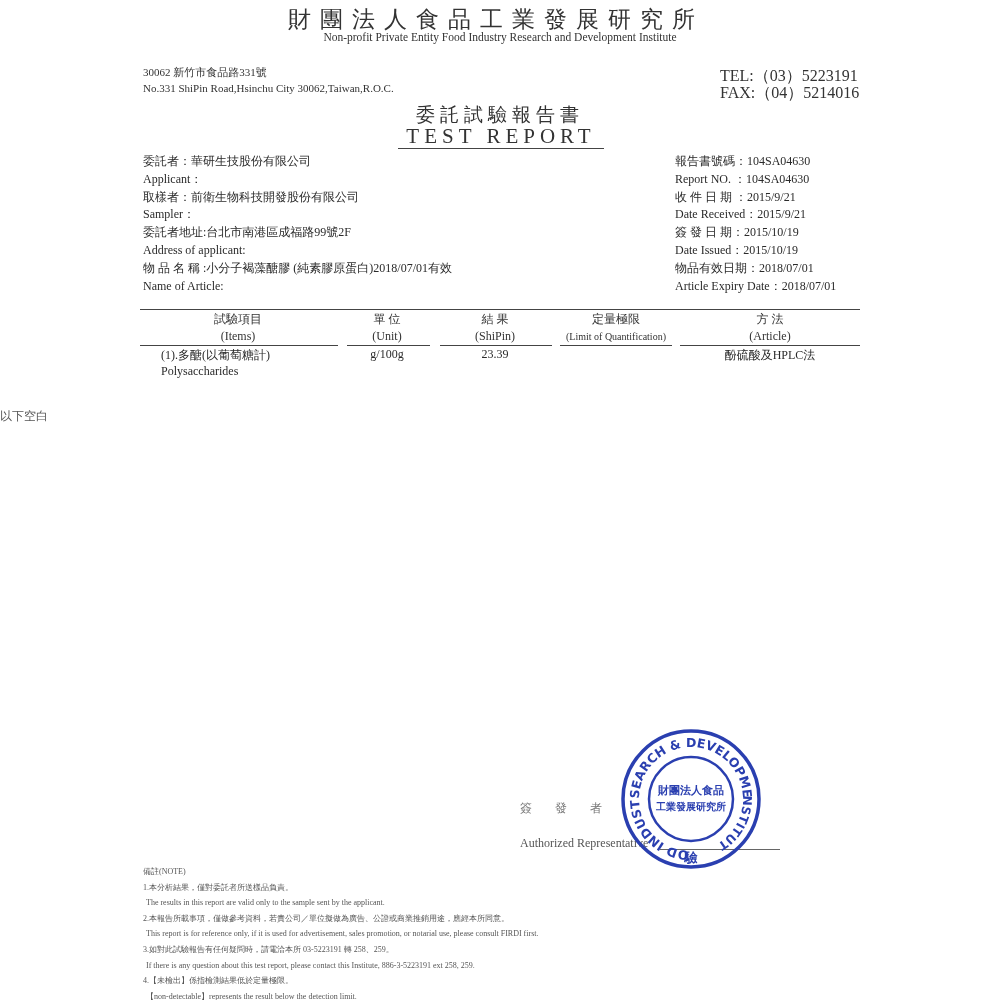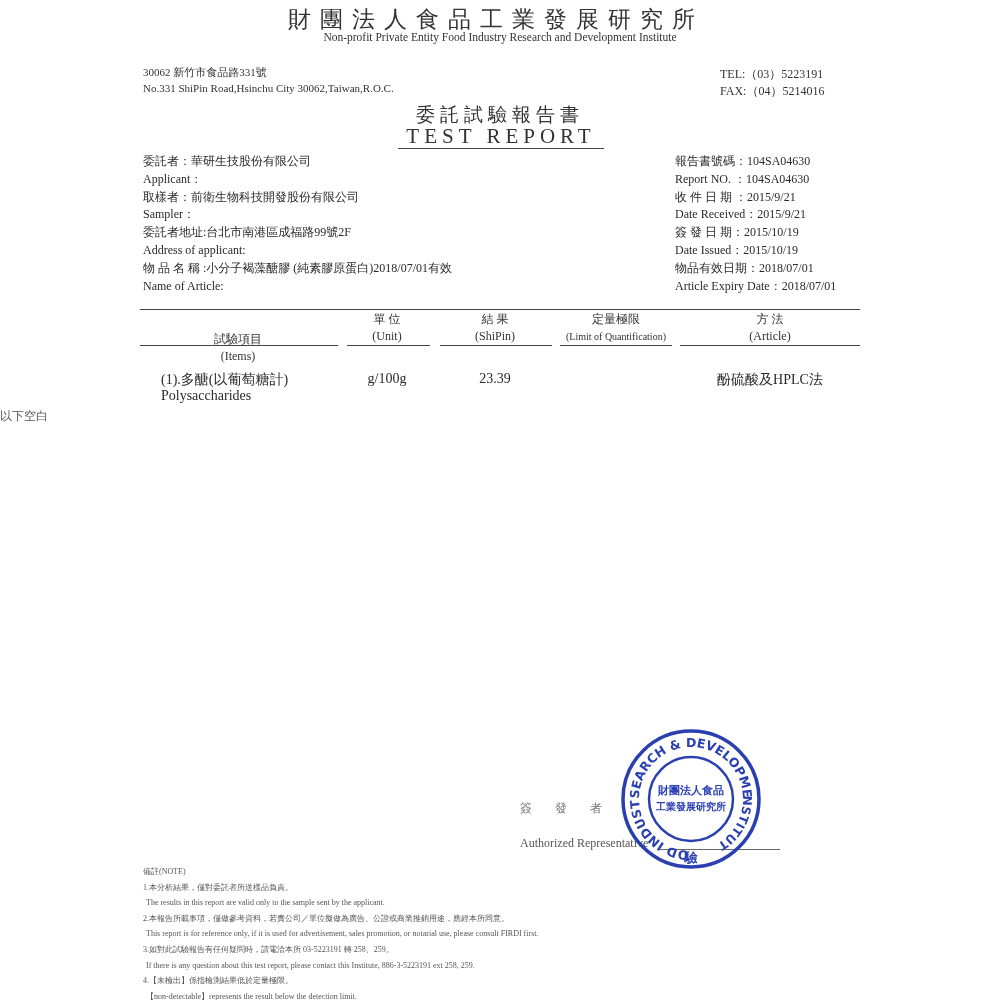--- a/index.html
+++ b/index.html
@@ -4,30 +4,30 @@
 <style>
   html, body { margin: 0; padding: 0; }
   body {
     width: 1000px; height: 1000px; background: #ffffff; position: relative; overflow: hidden;
     font-family: "Liberation Serif", "DejaVu Serif", serif; color: #2a2a2a;
   }
   .abs { position: absolute; white-space: nowrap; }
   .org-cn { top: 4px; left: 0; width: 992px; text-align: center; font-size: 23px; letter-spacing: 9px; color: #333; }
   .org-en { top: 31px; left: 0; width: 1000px; text-align: center; font-size: 11.5px; color: #333; }
   .addr { left: 143px; font-size: 11px; color: #333; }
-  .contact { left: 720px; font-size: 12px; color: #333; text-align: center; }
+  .contact { left: 720px; font-size: 16px; color: #333; text-align: center; }
   .title-cn { top: 102px; left: 0; width: 1000px; text-align: center; font-size: 19px; letter-spacing: 5px; color: #333; }
   .title-en { top: 124px; left: 398px; width: 206px; text-align: center; font-size: 21px; letter-spacing: 5px; color: #333; border-bottom: 1.5px solid #444; line-height: 24px; }
   .info { font-size: 12px; color: #2a2a2a; line-height: 17.8px; }
   .info div { white-space: nowrap; }
   .info-left { top: 153px; left: 143px; }
   .info-right { top: 153px; left: 675px; }
   .rule { position: absolute; height: 0; border-top: 1.5px solid #444; }
   .th { position: absolute; text-align: center; font-size: 12px; color: #333; line-height: 17px; }
-  .td { position: absolute; font-size: 14px; color: #2a2a2a; margin-top: 24px; }
+  .td { position: absolute; font-size: 12px; color: #2a2a2a; }
   .blank { top: 408px; left: 0; width: 1000px; font-size: 12px; color: #555; }
   .sign-cn { top: 800px; left: 520px; font-size: 12px; letter-spacing: 10px; color: #777; }
   .sign-en { top: 836px; left: 520px; font-size: 12px; color: #555; }
   .sign-line { position: absolute; top: 849px; left: 660px; width: 120px; border-top: 1px solid #666; }
   .notes { top: 864px; left: 143px; font-size: 8px; color: #555; line-height: 15.6px; }
   .notes div { white-space: nowrap; }
   .notes .en { padding-left: 3px; }
   .stamp { position: absolute; left: 620px; top: 728px; width: 142px; height: 142px; }
 </style>
 </head>
@@ -61,21 +61,21 @@
   <div>Date Received：2015/9/21</div>
   <div>簽 發 日 期：2015/10/19</div>
   <div>Date Issued：2015/10/19</div>
   <div>物品有效日期：2018/07/01</div>
   <div>Article Expiry Date：2018/07/01</div>
 </div>
 
 <div>
   <div class="rule" style="top:309px; left:140px; width:720px;"></div>
 
-  <div class="th" style="top:311px; left:143px; width:190px;margin-top:20px;">
+  <div class="th" style="top:311px; left:143px; width:190px;">
     <div>試驗項目</div>
     <div>(Items)</div>
   </div>
   <div class="th" style="top:311px; left:347px; width:80px;">
     <div>單  位</div>
     <div>(Unit)</div>
   </div>
   <div class="th" style="top:311px; left:440px; width:110px;">
     <div>結    果</div>
     <div>(ShiPin)</div>

